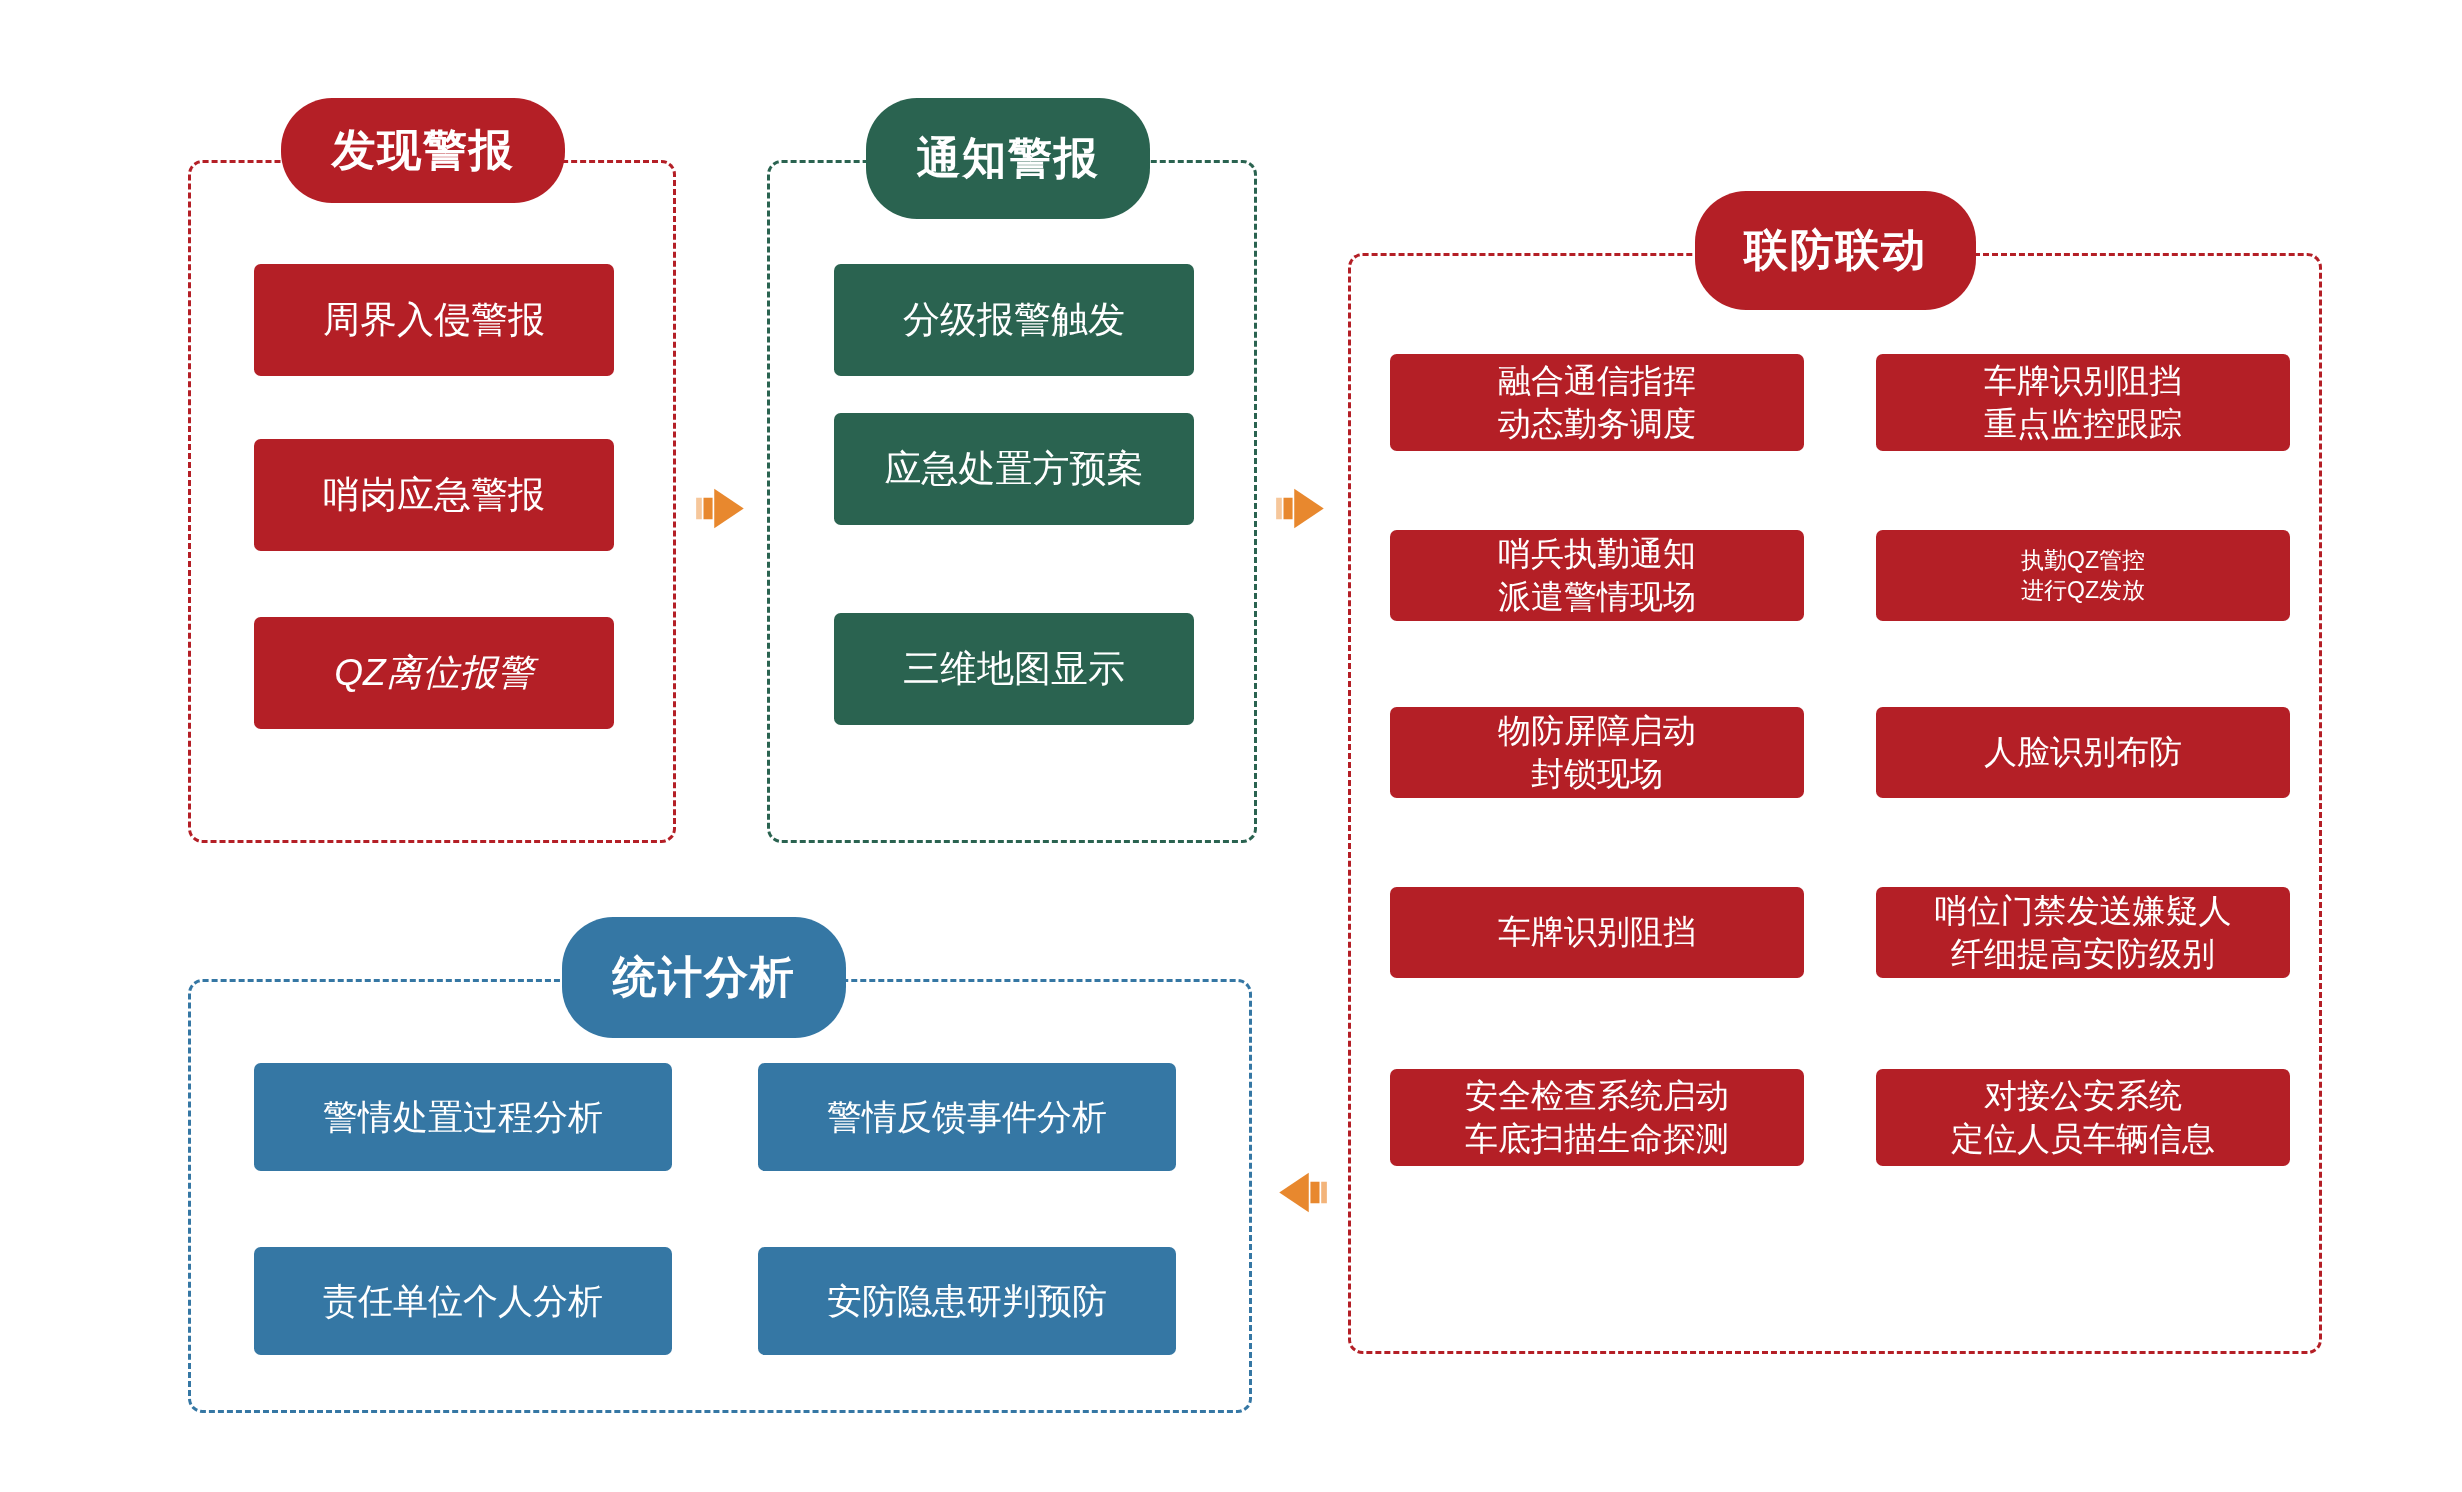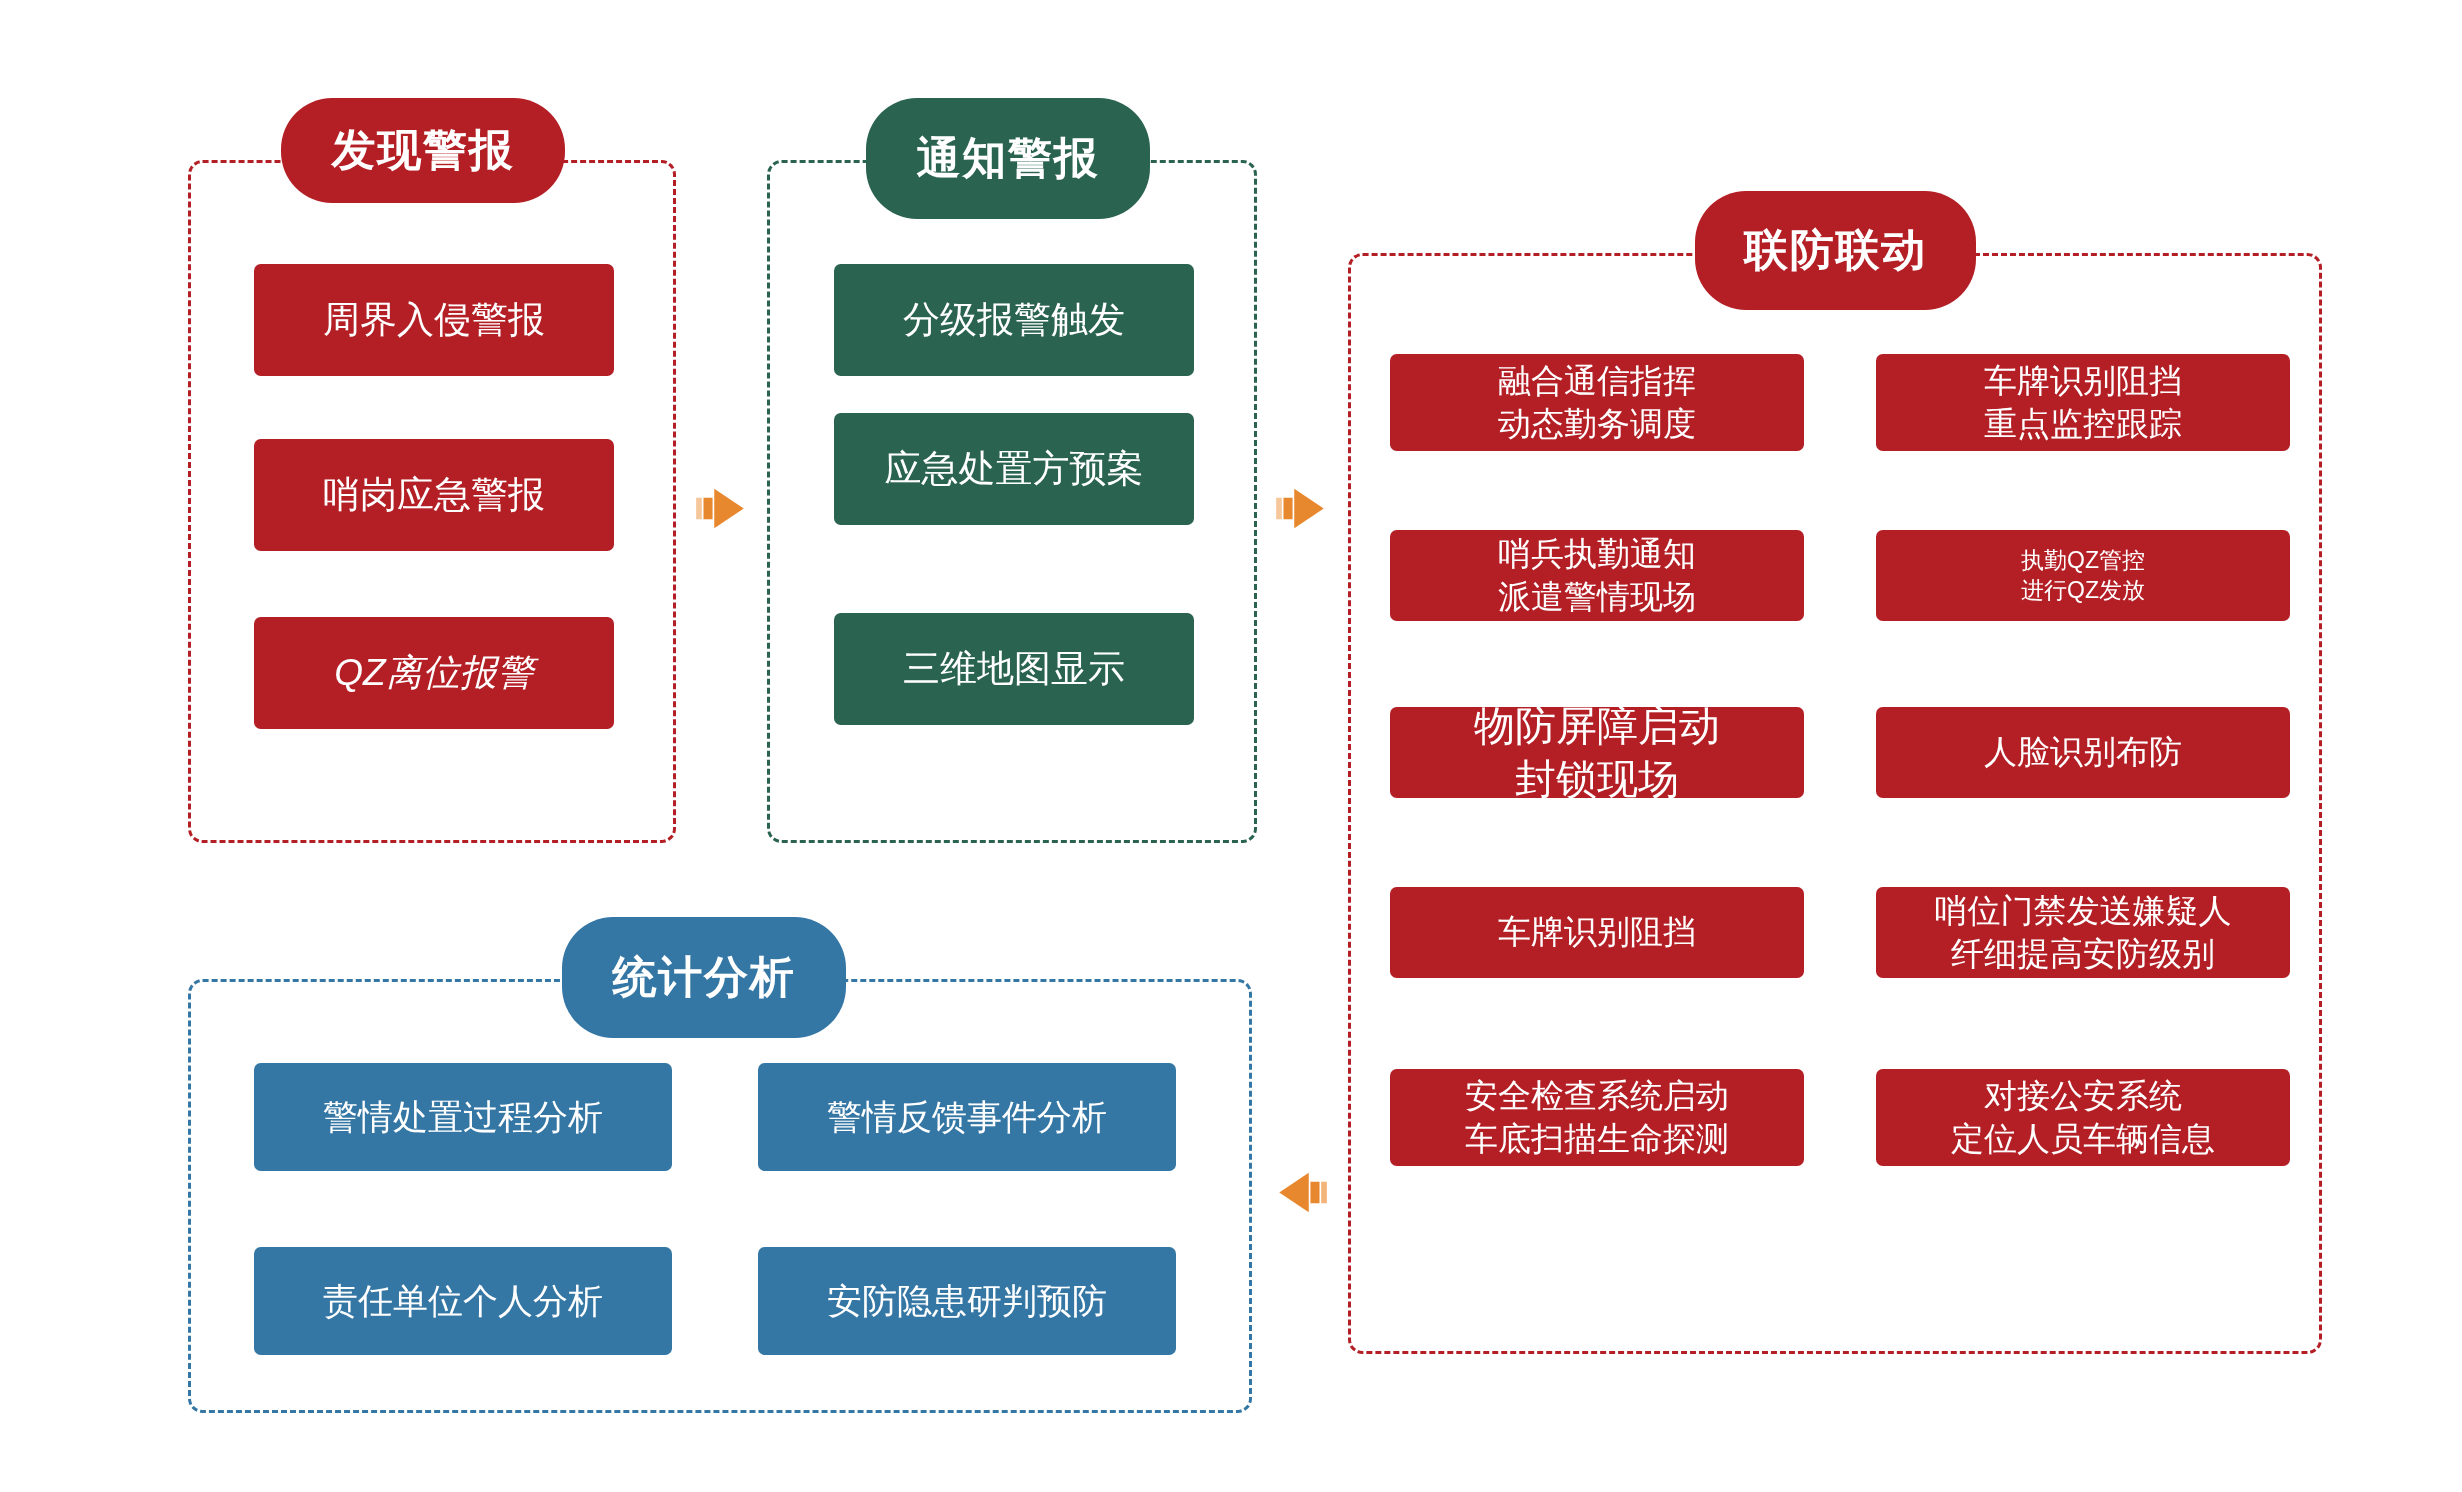--- a/index.html
+++ b/index.html
@@ -122,21 +122,21 @@
   <div class="panel red" style="left:1348px; top:253px; width:974px; height:1101px;"></div>
 
   <div class="pill red" style="left:1695px; top:191px; width:281px; height:119px; font-size:44px;">联防联动</div>
 
   <div class="box red" style="left:1390px; top:354px; width:414px; height:97px; font-size:33px;">融合通信指挥
 动态勤务调度</div>
 
   <div class="box red" style="left:1390px; top:530px; width:414px; height:91px; font-size:33px;">哨兵执勤通知
 派遣警情现场</div>
 
-  <div class="box red" style="left:1390px; top:707px; width:414px; height:91px; font-size:41px;">物防屏障启动
+  <div class="box red" style="left:1390px; top:707px; width:414px; height:91px; font-size:33px;">物防屏障启动
 封锁现场</div>
 
   <div class="box red" style="left:1390px; top:887px; width:414px; height:91px; font-size:33px;">车牌识别阻挡</div>
 
   <div class="box red" style="left:1390px; top:1069px; width:414px; height:97px; font-size:33px;">安全检查系统启动
 车底扫描生命探测</div>
 
   <div class="box red" style="left:1876px; top:354px; width:414px; height:97px; font-size:33px;">车牌识别阻挡
 重点监控跟踪</div>
 

